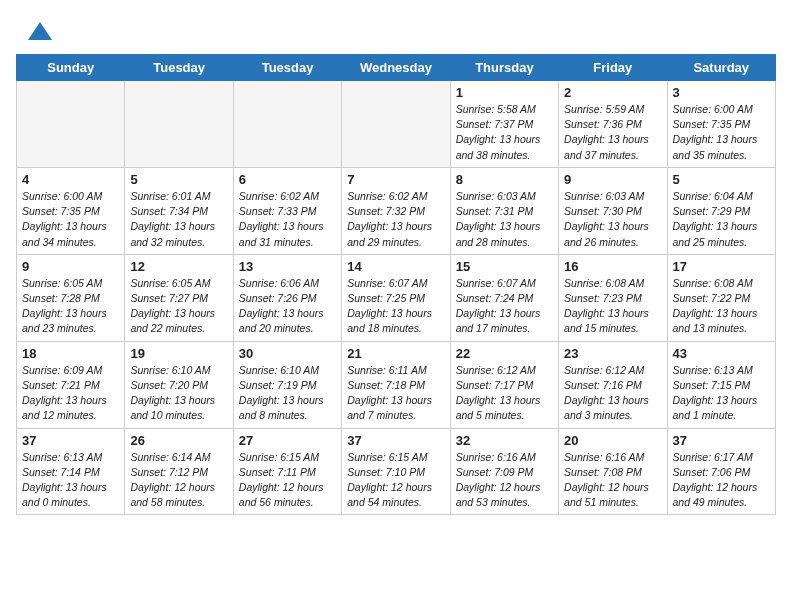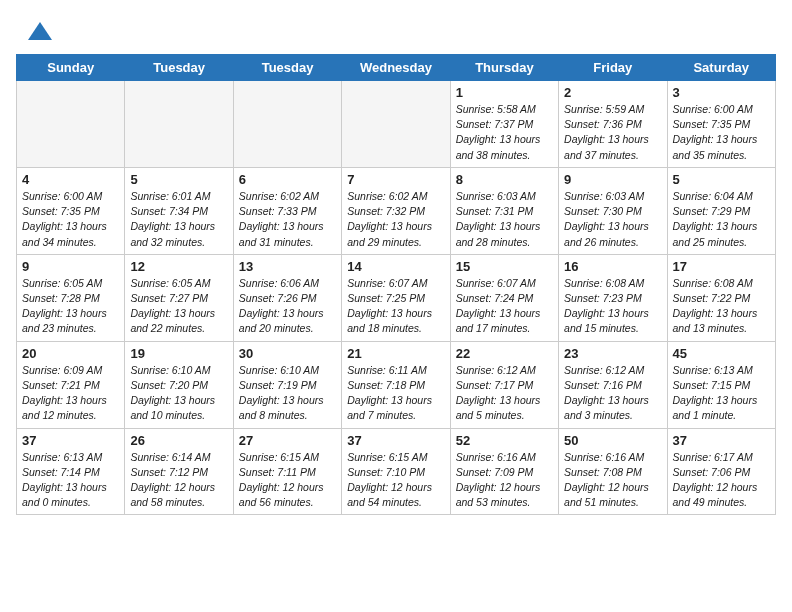--- a/index.html
+++ b/index.html
@@ -201,21 +201,21 @@
             <span class="day-num">16</span>
             <div class="cell-info">Sunrise: 6:08 AM<br>Sunset: 7:23 PM<br>Daylight: 13 hours<br>and 15 minutes.</div>
           </td>
           <td>
             <span class="day-num">17</span>
             <div class="cell-info">Sunrise: 6:08 AM<br>Sunset: 7:22 PM<br>Daylight: 13 hours<br>and 13 minutes.</div>
           </td>
         </tr>
         <tr>
           <td>
-            <span class="day-num">20</span>
+            <span class="day-num">18</span>
             <div class="cell-info">Sunrise: 6:09 AM<br>Sunset: 7:21 PM<br>Daylight: 13 hours<br>and 12 minutes.</div>
           </td>
           <td>
             <span class="day-num">19</span>
             <div class="cell-info">Sunrise: 6:10 AM<br>Sunset: 7:20 PM<br>Daylight: 13 hours<br>and 10 minutes.</div>
           </td>
           <td>
             <span class="day-num">30</span>
             <div class="cell-info">Sunrise: 6:10 AM<br>Sunset: 7:19 PM<br>Daylight: 13 hours<br>and 8 minutes.</div>
           </td>
@@ -225,21 +225,21 @@
           </td>
           <td>
             <span class="day-num">22</span>
             <div class="cell-info">Sunrise: 6:12 AM<br>Sunset: 7:17 PM<br>Daylight: 13 hours<br>and 5 minutes.</div>
           </td>
           <td>
             <span class="day-num">23</span>
             <div class="cell-info">Sunrise: 6:12 AM<br>Sunset: 7:16 PM<br>Daylight: 13 hours<br>and 3 minutes.</div>
           </td>
           <td>
-            <span class="day-num">45</span>
+            <span class="day-num">43</span>
             <div class="cell-info">Sunrise: 6:13 AM<br>Sunset: 7:15 PM<br>Daylight: 13 hours<br>and 1 minute.</div>
           </td>
         </tr>
         <tr>
           <td>
             <span class="day-num">37</span>
             <div class="cell-info">Sunrise: 6:13 AM<br>Sunset: 7:14 PM<br>Daylight: 13 hours<br>and 0 minutes.</div>
           </td>
           <td>
             <span class="day-num">26</span>
@@ -247,25 +247,25 @@
           </td>
           <td>
             <span class="day-num">27</span>
             <div class="cell-info">Sunrise: 6:15 AM<br>Sunset: 7:11 PM<br>Daylight: 12 hours<br>and 56 minutes.</div>
           </td>
           <td>
             <span class="day-num">37</span>
             <div class="cell-info">Sunrise: 6:15 AM<br>Sunset: 7:10 PM<br>Daylight: 12 hours<br>and 54 minutes.</div>
           </td>
           <td>
-            <span class="day-num">52</span>
+            <span class="day-num">32</span>
             <div class="cell-info">Sunrise: 6:16 AM<br>Sunset: 7:09 PM<br>Daylight: 12 hours<br>and 53 minutes.</div>
           </td>
           <td>
-            <span class="day-num">50</span>
+            <span class="day-num">20</span>
             <div class="cell-info">Sunrise: 6:16 AM<br>Sunset: 7:08 PM<br>Daylight: 12 hours<br>and 51 minutes.</div>
           </td>
           <td>
             <span class="day-num">37</span>
             <div class="cell-info">Sunrise: 6:17 AM<br>Sunset: 7:06 PM<br>Daylight: 12 hours<br>and 49 minutes.</div>
           </td>
         </tr>
       </tbody>
   </table>
 </div>

